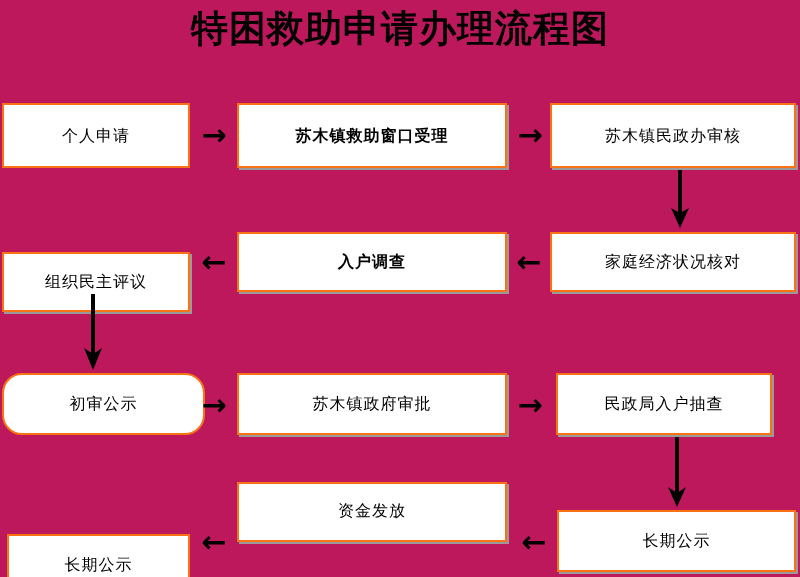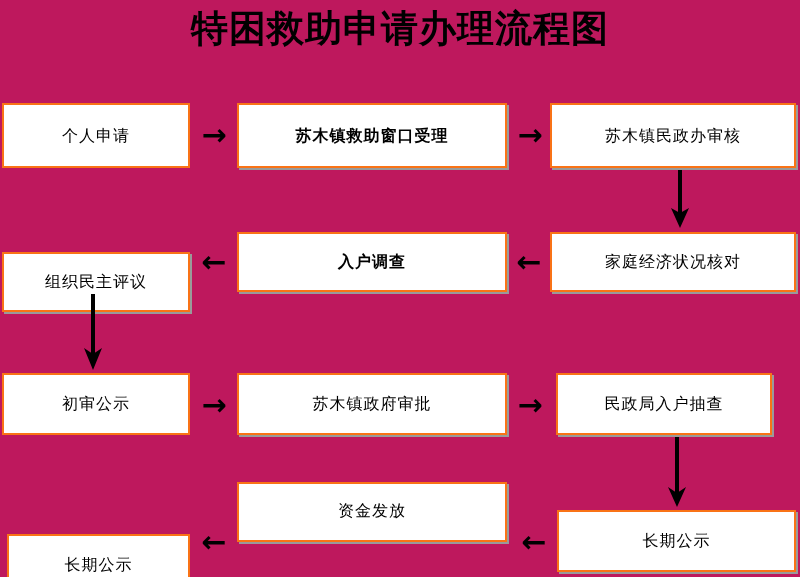--- a/index.html
+++ b/index.html
@@ -122,21 +122,21 @@
     <span>组织民主评议</span>
   </div>
 
   <div class="arrow-v" style="left:81px; top:294px; width:24px; height:78px;">
     <svg width="24" height="78" viewBox="0 0 24 78" aria-hidden="true">
       <line x1="12" y1="0" x2="12" y2="60" stroke="#000000" stroke-width="4"></line>
       <polygon points="12,76 3,54 12,60 21,54" fill="#000000"></polygon>
     </svg>
   </div>
 
-  <div class="node" style="left:2px; top:373px; width:188px; height:62px;">
+  <div class="node" style="left:2px; top:373px; width:203px; height:62px;border-radius:20px;">
     <span>初审公示</span>
   </div>
 
   <div class="arrow-h" style="left:192px; top:393px; width:44px;">
     <span>→</span>
   </div>
 
   <div class="node shadowed" style="left:237px; top:373px; width:270px; height:62px;">
     <span>苏木镇政府审批</span>
   </div>

